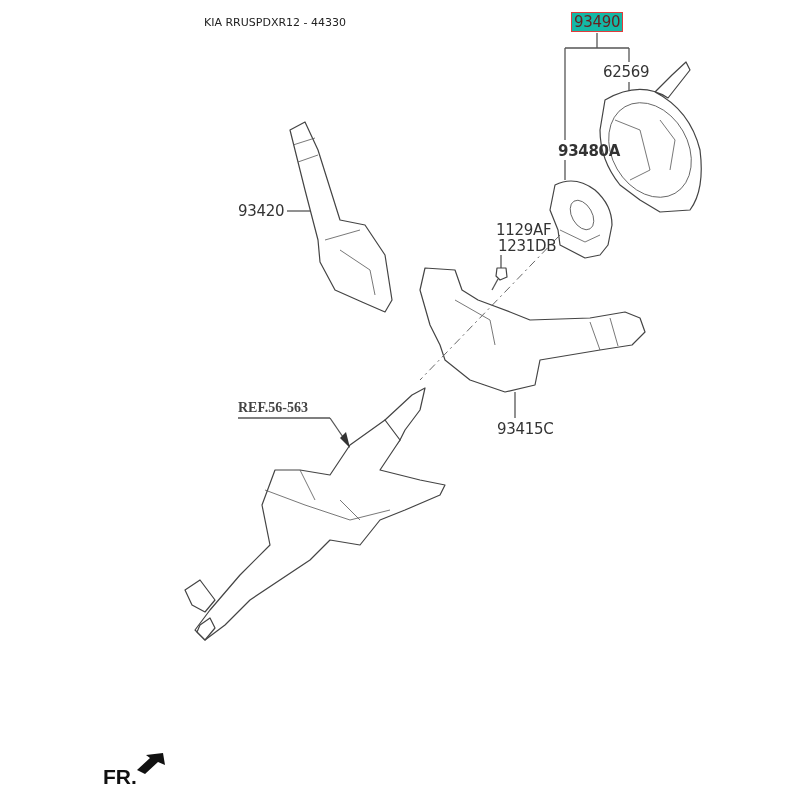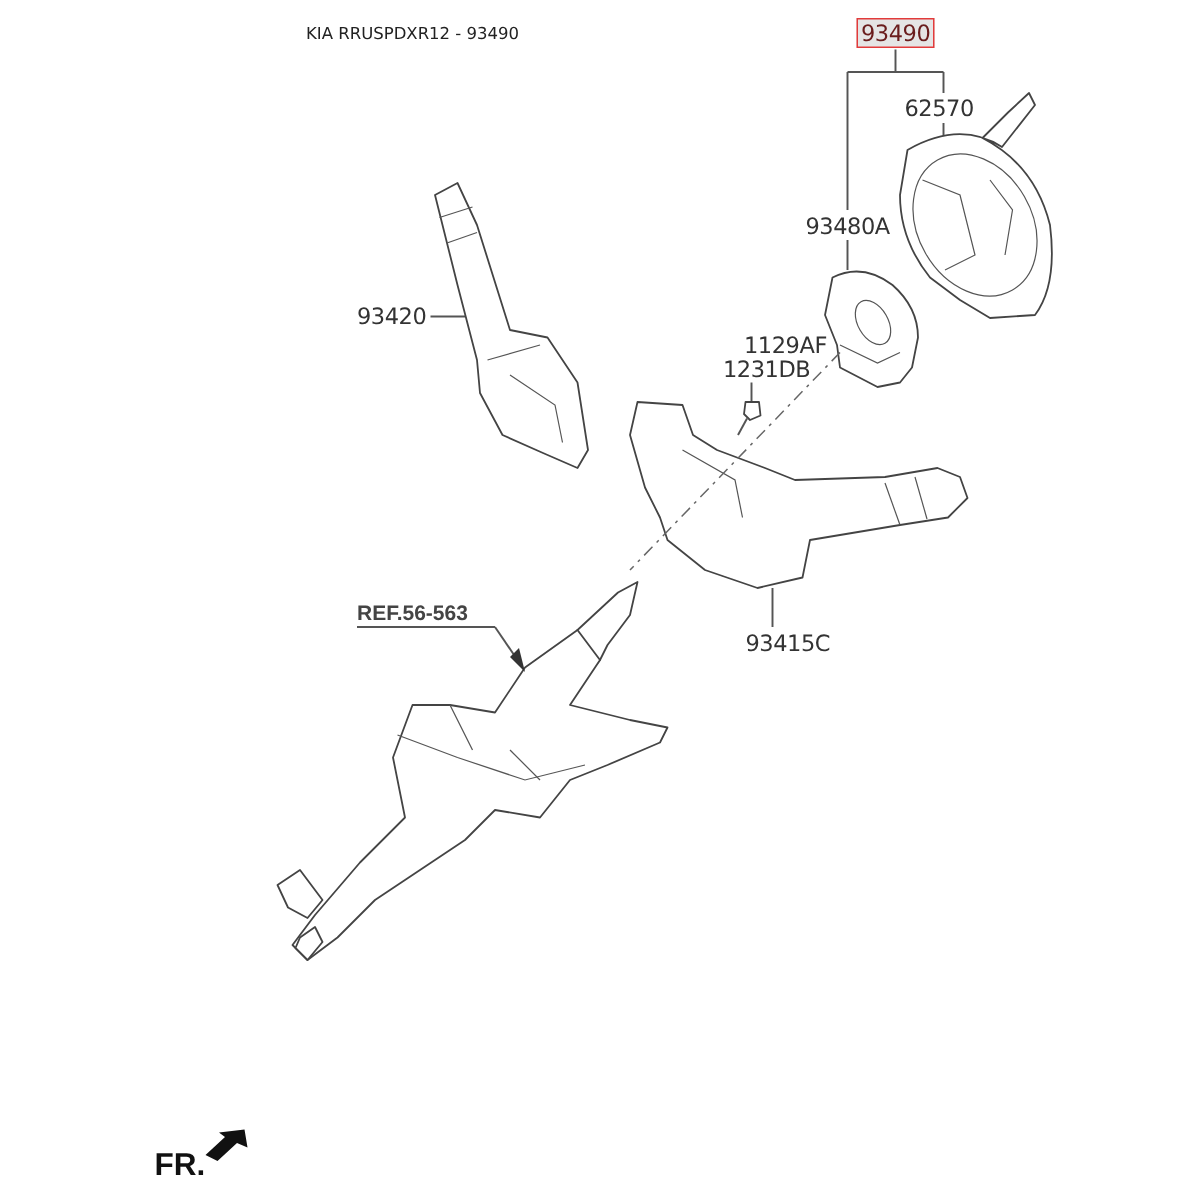--- a/index.html
+++ b/index.html
@@ -2,35 +2,35 @@
 <html><head>
 <meta charset="utf-8">
 <style>
   html, body { margin:0; padding:0; background:#ffffff; }
   body { width:800px; height:800px; position:relative; overflow:hidden;
          font-family:"Liberation Sans", sans-serif; color:#333; }
   .title { position:absolute; left:204px; top:16px; font-size:11px; color:#222;
            font-family:"DejaVu Sans", sans-serif; }
   .lbl { position:absolute; font-size:15px; color:#333; white-space:nowrap;
          font-family:"DejaVu Sans", sans-serif; letter-spacing:-0.3px; }
-  .hl { background:#e5e5e5; border:1px solid #e23b3b; padding:0 2px; color:#6a1d1d; }
+  .hl { background:#14b8a6; border:1px solid #e23b3b; padding:0 2px; color:#6a1d1d; }
   .ref { position:absolute; left:238px; top:400px; font-size:14px; font-weight:bold;
-         color:#444; font-family:Liberation Sans, sans-serif; }
+         color:#444; font-family:Liberation Serif, serif; }
   .fr { position:absolute; left:103px; top:765px; font-size:21px; font-weight:bold;
         color:#111; font-family:"Liberation Sans", sans-serif; }
   svg.diag { position:absolute; left:0; top:0; }
   .ln { stroke:#555; stroke-width:1.3; fill:none; }
   .pt { stroke:#444; stroke-width:1.2; fill:#fff; stroke-linejoin:round; }
   .ptd { stroke:#555; stroke-width:0.8; fill:none; }
   .dash { stroke:#666; stroke-width:1; stroke-dasharray:8 4 2 4; fill:none; }
 </style>
 </head>
 <body>
 
-<div class="title">KIA RRUSPDXR12 - 93490</div>
+<div class="title">KIA RRUSPDXR12 - 44330</div>
 
 <svg class="diag" width="800" height="800" viewBox="0 0 800 800">
 
   <g>
     <line class="ln" x1="597" y1="33" x2="597" y2="48"></line>
     <line class="ln" x1="565" y1="48" x2="629" y2="48"></line>
     <line class="ln" x1="565" y1="48" x2="565" y2="140"></line>
     <line class="ln" x1="629" y1="48" x2="629" y2="62"></line>
     <line class="ln" x1="629" y1="82" x2="629" y2="95"></line>
     <line class="ln" x1="565" y1="160" x2="565" y2="180"></line>
@@ -89,20 +89,20 @@
     <line class="ln" x1="330" y1="418" x2="345" y2="440"></line>
     <polygon points="340,438 350,448 346,432" fill="#333"></polygon>
   </g>
 
   <polygon points="137,770 150,758 146,755 163,753 165,765 158,762 145,774" fill="#111"></polygon>
 </svg>
 
 <div class="lbl" style="left:571px;top:13px;">
   <span class="hl">93490</span>
 </div>
-<div class="lbl" style="left:603px;top:63px;">62570</div>
-<div class="lbl" style="left:537px;top:142px;">93480A</div>
+<div class="lbl" style="left:603px;top:63px;">62569</div>
+<div class="lbl" style="left:558px;top:142px;font-weight:bold;">93480A</div>
 <div class="lbl" style="left:238px;top:202px;text-align:center;">93420</div>
 <div class="lbl" style="left:496px;top:221px;">1129AF</div>
-<div class="lbl" style="left:482px;top:237px;">1231DB</div>
+<div class="lbl" style="left:498px;top:237px;">1231DB</div>
 <div class="lbl" style="left:485px;top:420px;margin-left:12px;">93415C</div>
 <div class="ref">REF.56-563</div>
 <div class="fr">FR.</div>
 
 </body></html>

